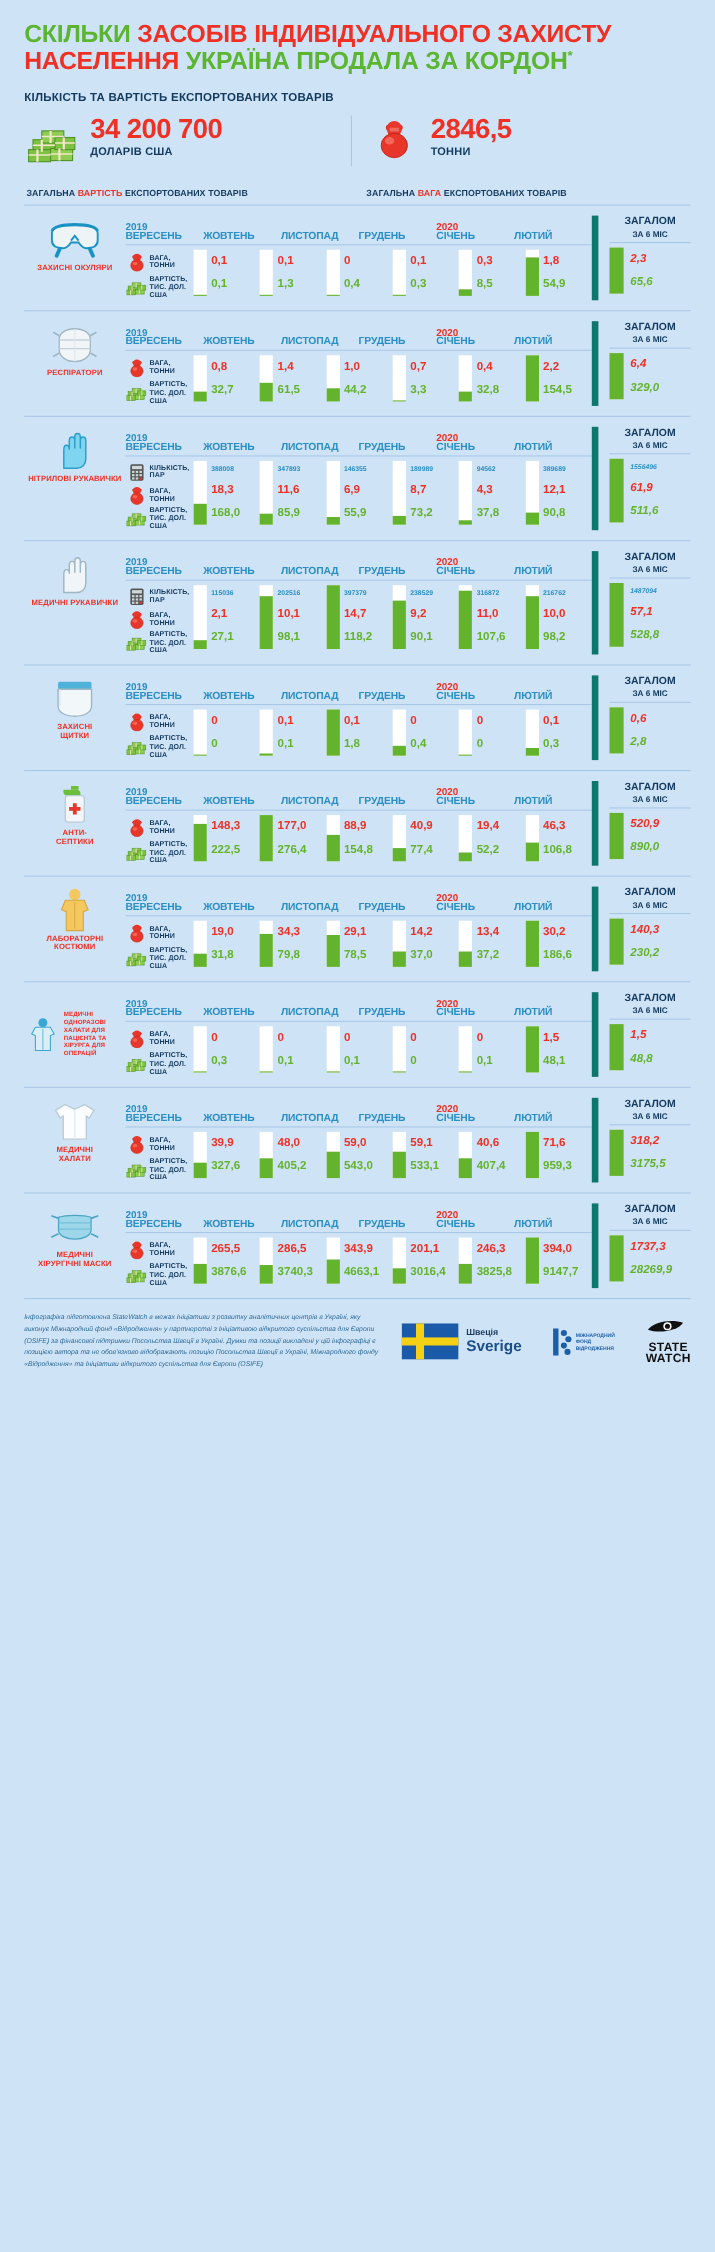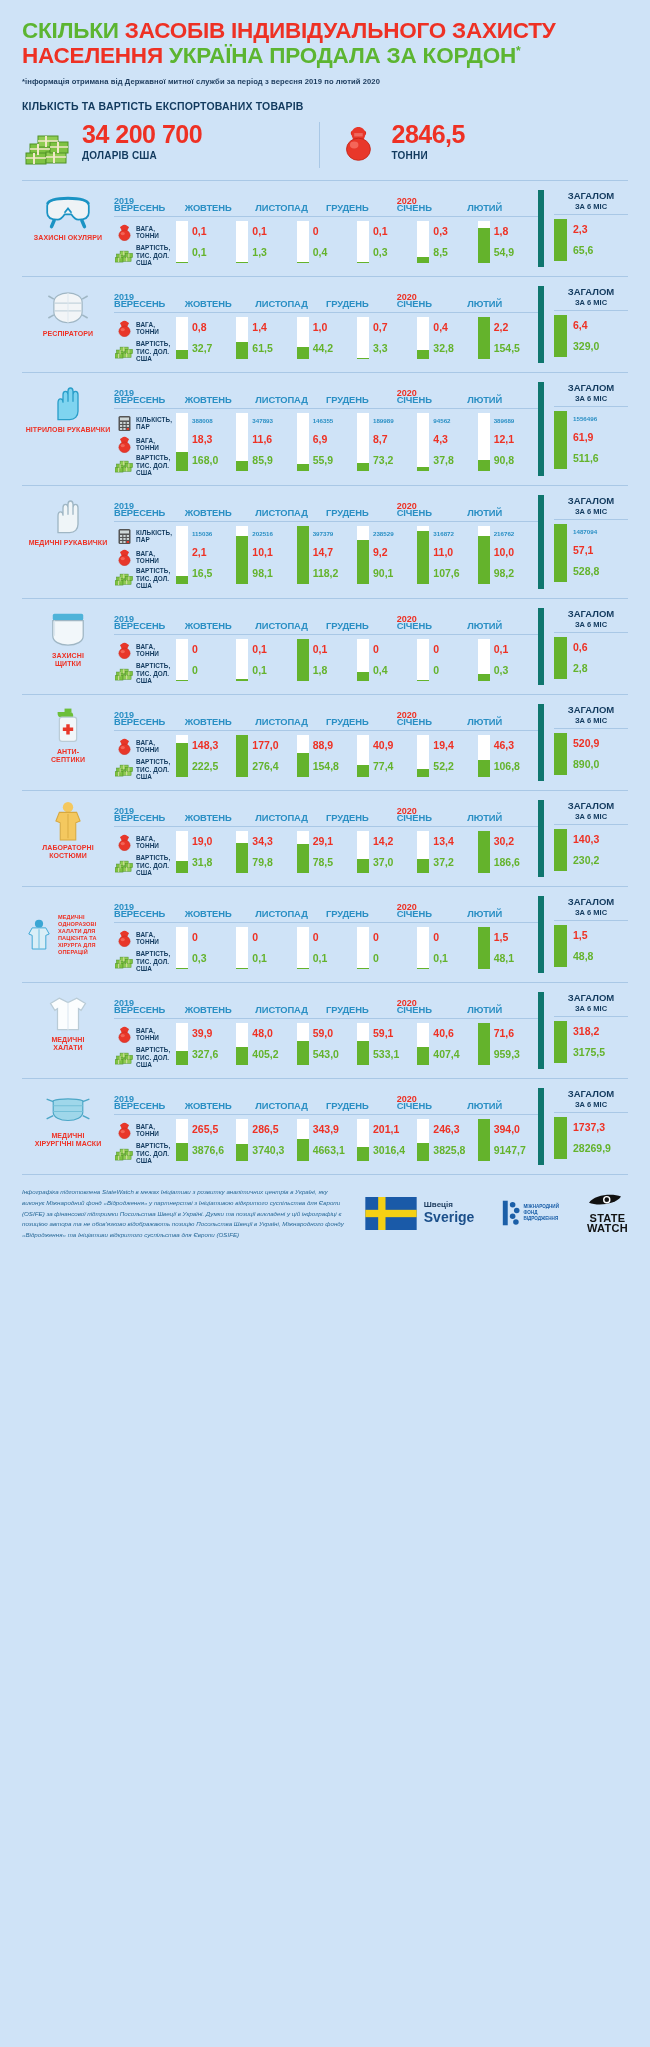--- a/index.html
+++ b/index.html
@@ -149,21 +149,21 @@
   }
   .bar .fill { position: absolute; left: 0; right: 0; bottom: 0; background: #64b32c; }
   .vals { flex: 1; padding-left: 4px; display: flex; flex-direction: column; justify-content: space-around; }
   .v { font-size: 10.5px; font-weight: bold; line-height: 1.05; }
   .v.count { font-size: 6.2px; color: #2a8fc4; }
   .v.weight { color: #ee3124; }
   .v.value { color: #64b32c; }
 
   .total-chart { display: flex; padding-top: 4px; }
   .total-chart .bar { width: 13px; flex: 0 0 13px; }
-  .total-chart .vals { padding-left: 6px; }
+  .total-chart .vals { padding-left: 6px; font-style: italic; }
 
   
   .footer {
     margin: 0 22px;
     border-top: 1px solid #a9c8e6;
     padding: 12px 0 16px 0;
     display: flex;
     align-items: flex-start;
   }
   .foot-text {
@@ -186,21 +186,20 @@
 
 <div class="page">
 
   <div class="header">
     <div class="title">
       <span class="g">СКІЛЬКИ</span>
       <span class="r">ЗАСОБІВ ІНДИВІДУАЛЬНОГО ЗАХИСТУ</span><br>
       <span class="r">НАСЕЛЕННЯ</span>
       <span class="g">УКРАЇНА ПРОДАЛА ЗА КОРДОН</span><sup class="g">*</sup>
     </div>
-    <div class="subnote">*інформація отримана від Державної митної служби за період з вересня 2019 по лютий 2020</div>
     <div class="sec-head">КІЛЬКІСТЬ ТА ВАРТІСТЬ ЕКСПОРТОВАНИХ ТОВАРІВ</div>
   </div>
 
   <div class="header" style="padding-top:0;padding-bottom:0;">
     <div class="summary">
       <div class="sum-cell">
         <div class="sum-icon">
           <svg viewBox="0 0 54 46" width="54" height="46">
             <g>
               <rect x="6" y="22" width="20" height="11" fill="#7ec242" stroke="#4f9227" stroke-width="1"></rect>
@@ -229,20 +228,28 @@
             <path d="M19 9h10v4H19z" fill="#fff" opacity=".25"></path>
           </svg>
         </div>
         <div class="sum-txt">
           <div class="sum-num">2846,5</div>
           <div class="sum-unit">ТОННИ</div>
         </div>
       </div>
     </div>
   </div>
+  <div class="sum-row2">
+    <div class="sum-caption">
+      <span>ЗАГАЛЬНА </span><span class="r">ВАРТІСТЬ</span><span> ЕКСПОРТОВАНИХ ТОВАРІВ</span>
+    </div>
+    <div class="sum-caption">
+      <span>ЗАГАЛЬНА </span><span class="r">ВАГА</span><span> ЕКСПОРТОВАНИХ ТОВАРІВ</span>
+    </div>
+  </div>
 
   <div class="blocks" id="blocks">
       <div class="block">
         <div class="blk-left">
           <div class="blk-icon">
             <svg viewBox="0 0 60 40" width="52" height="36">
               <path d="M6 14c0-5 6-8 24-8s24 3 24 8v8c0 6-6 8-12 8-4 0-6-3-8-6h-8c-2 3-4 6-8 6-6 0-12-2-12-8z" fill="#eef3f6" stroke="#1a93c4" stroke-width="2"></path>
               <path d="M6 12c2-5 10-7 24-7s22 2 24 7" fill="none" stroke="#1a93c4" stroke-width="3"></path>
               <path d="M26 22l4-5 4 5" fill="none" stroke="#1a93c4" stroke-width="2"></path>
               <path d="M14 31l-3 7M46 31l3 7" stroke="#1a93c4" stroke-width="4" stroke-linecap="round"></path>
@@ -727,21 +734,21 @@
                 </div>
               </div>
               <div class="chart" style="height:62px">
                 <div class="barcol">
                   <div class="bar">
                     <div class="fill" style="height:14%"></div>
                   </div>
                   <div class="vals">
                     <div class="v count">115036</div>
                     <div class="v weight">2,1</div>
-                    <div class="v value">16,5</div>
+                    <div class="v value">27,1</div>
                   </div>
                 </div>
                 <div class="barcol">
                   <div class="bar">
                     <div class="fill" style="height:83%"></div>
                   </div>
                   <div class="vals">
                     <div class="v count">202516</div>
                     <div class="v weight">10,1</div>
                     <div class="v value">98,1</div>

